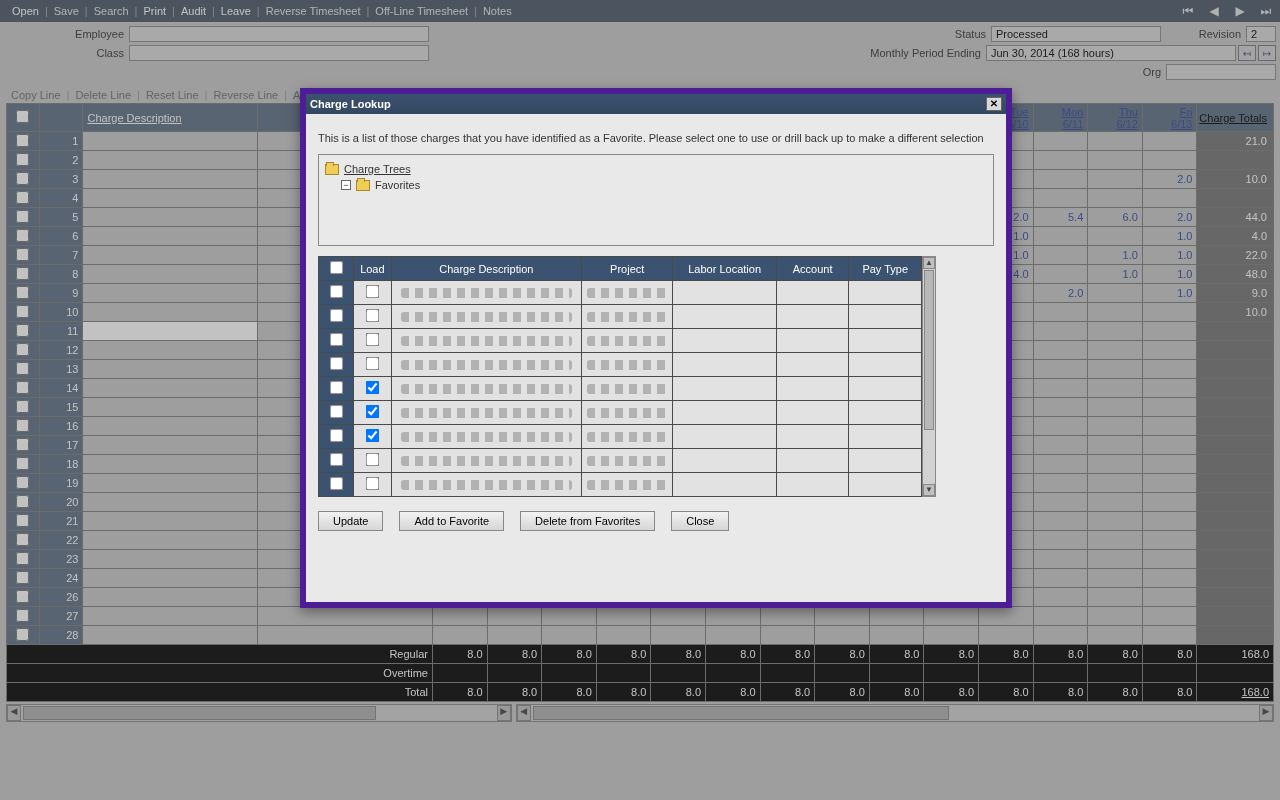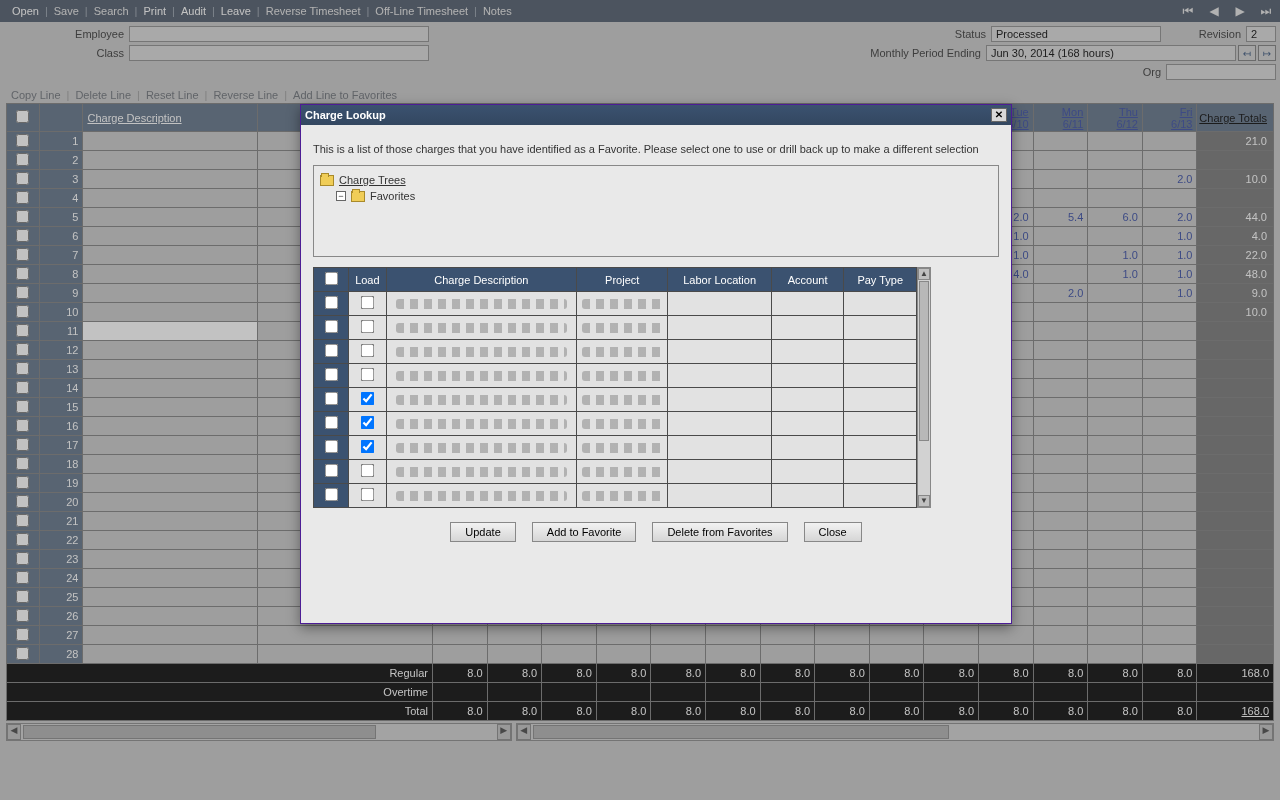--- a/index.html
+++ b/index.html
@@ -47,21 +47,21 @@
   .foot-label { text-align: right; padding-right: 4px; color: #fff; background: #5d6f84; }
 
   .hscroll { height: 18px; background: #d0d0d0; border: 1px solid #888; margin-top: 2px; position: relative; }
   .hscroll .thumb { position: absolute; top: 1px; height: 14px; background: #b0b0b0; border: 1px solid #888; }
   .hscroll .arrow { position: absolute; top: 0; width: 14px; height: 16px; background: #c0c0c0; border: 1px solid #888; text-align: center; font-size: 9px; color: #444; }
 
   
   .scrim { position: absolute; inset: 0; background: rgba(80,80,80,0.35); }
 
   
-  .modal { position: absolute; left: 300px; top: 104px; width: 712px; height: 520px; background: #e9e9e9; border: 1px solid #4c1d95; box-shadow: 0 4px 12px rgba(0,0,0,0.4); }
+  .modal { position: absolute; left: 300px; top: 88px; width: 712px; height: 520px; background: #e9e9e9; border: 6px solid #4c1d95; box-shadow: 0 4px 12px rgba(0,0,0,0.4); }
   .modal-title { background: linear-gradient(#3b5270, #334760); color: #fff; font-weight: bold; font-size: 11px; height: 20px; display: flex; align-items: center; justify-content: space-between; padding: 0 4px; }
   .modal-close { width: 16px; height: 14px; background: #d8d8d8; border: 1px solid #666; color: #000; text-align: center; font-size: 10px; line-height: 12px; cursor: pointer; }
   .modal-body { padding: 18px 12px; font-size: 11px; color: #333; }
   .tree-box { border: 1px solid #888; background: #e9e9e9; padding: 6px; margin: 10px 0; height: 92px; }
   .tree-row { display: flex; align-items: center; gap: 5px; line-height: 16px; }
   .tree-row.indent { margin-left: 16px; }
   .folder-icon { width: 14px; height: 11px; background: #f0cd57; border: 1px solid #a98a2a; display: inline-block; position: relative; }
   .folder-icon::before { content: ""; position: absolute; top: -3px; left: 0; width: 6px; height: 3px; background: #f0cd57; border: 1px solid #a98a2a; border-bottom: none; }
   .toggle-box { width: 10px; height: 10px; border: 1px solid #666; color: #333; font-size: 9px; line-height: 8px; text-align: center; display: inline-block; background: #fff; }
 
@@ -77,21 +77,21 @@
   .lookup .c-proj { width: 88px; }
   .lookup .c-loc { width: 100px; }
   .lookup .c-acct { width: 70px; }
   .lookup .c-pay { width: 70px; }
   .lookup input[type=checkbox] { transform: scale(1.05); }
   .redact { width: 90%; height: 10px; margin: 0 auto; display: block; background: repeating-linear-gradient(90deg, #777 0 8px, transparent 8px 14px); opacity: 0.45; border-radius: 3px; }
   .vscroll { width: 14px; background: #d2d2d2; border: 1px solid #888; margin-left: 0; display: flex; flex-direction: column; justify-content: space-between; }
   .vscroll .varrow { height: 12px; background: #c0c0c0; border: 1px solid #888; font-size: 8px; text-align: center; color: #444; }
   .vscroll .vthumb { flex: 0 0 160px; background: #b8b8b8; border: 1px solid #888; margin: 1px; }
 
-  .modal-buttons { display: flex; justify-content: center; gap: 16px; margin-top: 14px; }
+  .modal-buttons { display: flex; gap: 16px; margin-top: 14px; }
   .modal-buttons button { padding: 3px 14px; border: 1px solid #888; background: linear-gradient(#f2f2f2,#d6d6d6); cursor: pointer; font-size: 11px; }
 </style>
 </head>
 <body>
 
 <div class="app">
 
   <div class="toolbar">
     <div class="toolbar-left" id="tb-left"><span class="active">Open</span><span class="div">|</span><span>Save</span><span class="div">|</span><span>Search</span><span class="div">|</span><span class="active">Print</span><span class="div">|</span><span class="active">Audit</span><span class="div">|</span><span class="active">Leave</span><span class="div">|</span><span>Reverse Timesheet</span><span class="div">|</span><span>Off-Line Timesheet</span><span class="div">|</span><span>Notes</span></div>
     <div class="toolbar-right">
@@ -655,41 +655,20 @@
             <td class="col-day"></td>
             <td class="col-day"></td>
             <td class="col-day"></td>
             <td class="col-day"></td>
             <td class="col-day"></td>
             <td class="col-day"></td>
             <td class="col-total body"></td>
           </tr>
           <tr>
             <td class="col-chk"><input type="checkbox" style=""></td>
-            <td class="col-num">25</td>
-            <td class="col-desc"></td>
-            <td class="col-desc"></td>
-            <td class="col-day"></td>
-            <td class="col-day"></td>
-            <td class="col-day"></td>
-            <td class="col-day"></td>
-            <td class="col-day"></td>
-            <td class="col-day"></td>
-            <td class="col-day"></td>
-            <td class="col-day"></td>
-            <td class="col-day"></td>
-            <td class="col-day"></td>
-            <td class="col-day"></td>
-            <td class="col-day"></td>
-            <td class="col-day"></td>
-            <td class="col-day"></td>
-            <td class="col-total body"></td>
-          </tr>
-          <tr>
-            <td class="col-chk"><input type="checkbox" style=""></td>
             <td class="col-num">26</td>
             <td class="col-desc"></td>
             <td class="col-desc"></td>
             <td class="col-day"></td>
             <td class="col-day"></td>
             <td class="col-day"></td>
             <td class="col-day"></td>
             <td class="col-day"></td>
             <td class="col-day"></td>
             <td class="col-day"></td>

